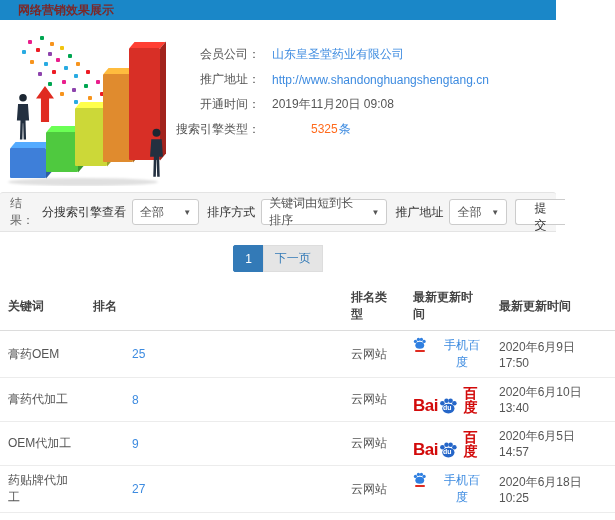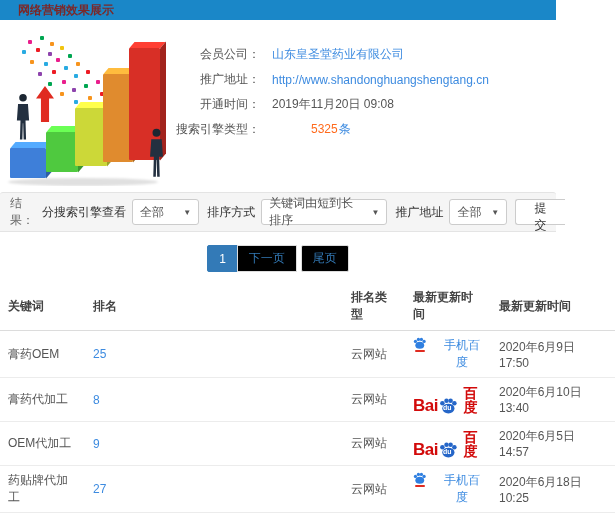--- a/index.html
+++ b/index.html
@@ -56,34 +56,34 @@
   .select-box .caret{margin-left:auto;font-size:8px;color:#555;padding-left:8px;}
   .sel-engine{width:70px;}
   .sel-sort{width:132px;}
   .sel-article{width:60px;}
   .submit-btn{height:26px;margin-left:8px;background:#fff;border:1px solid #ccc;border-right:none;
     border-radius:3px 0 0 3px;padding:0 13px;color:#333;font-size:12px;cursor:pointer;}
 
   
   .pagination{display:flex;justify-content:center;align-items:center;padding:13px 0 10px 0;}
   .page-btn{min-width:30px;height:27px;padding:0 11px;display:flex;align-items:center;justify-content:center;
-    border:1px solid #ddd;background:#000000;color:var(--pg-active);font-size:12px;cursor:pointer;}
+    border:1px solid #ddd;background:#e5e5e5;color:var(--pg-active);font-size:12px;cursor:pointer;}
   .page-btn.active{background:var(--pg-active);border-color:var(--pg-active);color:#fff;border-radius:2px 0 0 2px;}
   .page-btn.next{margin-left:-1px;}
   .page-btn.last{margin-left:4px;border-radius:2px;}
 
   
   table.results{width:100%;border-collapse:collapse;table-layout:fixed;}
   table.results th{font-weight:bold;color:#444;text-align:left;padding:7px 8px;border-bottom:1px solid #dcdcdc;font-size:12px;}
   table.results td{padding:6px 8px;border-bottom:1px solid #ececec;color:#555;font-size:12px;height:27px;}
   col.c1{width:85px;} col.c2{width:258px;} col.c3{width:62px;} col.c4{width:86px;} col.c5{width:124px;}
   td.c-engine,th.h-engine{text-align:left;}
   td.c-engine{text-align:center;}
   th.h-engine{text-align:left;}
-  .rank-link{color:var(--link-blue);cursor:pointer;text-decoration:none;}
+  .rank-link{color:var(--link-blue);cursor:pointer;text-decoration:none;margin-left:39px;}
 
   
   .engine-pc{display:inline-flex;align-items:flex-end;line-height:1;vertical-align:middle;}
   .engine-pc .bai{color:var(--baidu-red);font-weight:bold;font-size:17px;letter-spacing:-.5px;}
   .engine-pc .cn{color:var(--baidu-red);font-weight:bold;font-size:14px;}
   .paw-du{position:relative;width:18px;height:17px;margin:0 1px;display:inline-block;}
   .paw-du svg{display:block;}
   .paw-du i{position:absolute;left:4px;top:7px;font-style:normal;color:#fff;font-size:7px;font-weight:bold;}
   .engine-mobile{display:inline-flex;align-items:flex-start;vertical-align:middle;gap:9px;}
   .paw-wrap{display:inline-flex;flex-direction:column;align-items:center;margin-right:6px;}
@@ -170,21 +170,20 @@
         <span>全部</span>
         <span class="caret">▼</span>
       </div>
       <button class="submit-btn">提交</button>
     </div>
   </div>
 
   <div class="pagination">
     <span class="page-btn active">1</span>
     <span class="page-btn next">下一页</span>
-    <span class="page-btn last">尾页</span>
   </div>
 
   <table class="results">
     <colgroup>
         <col class="c1">
         <col class="c2">
         <col class="c3">
         <col class="c4">
         <col class="c5">
       </colgroup>

